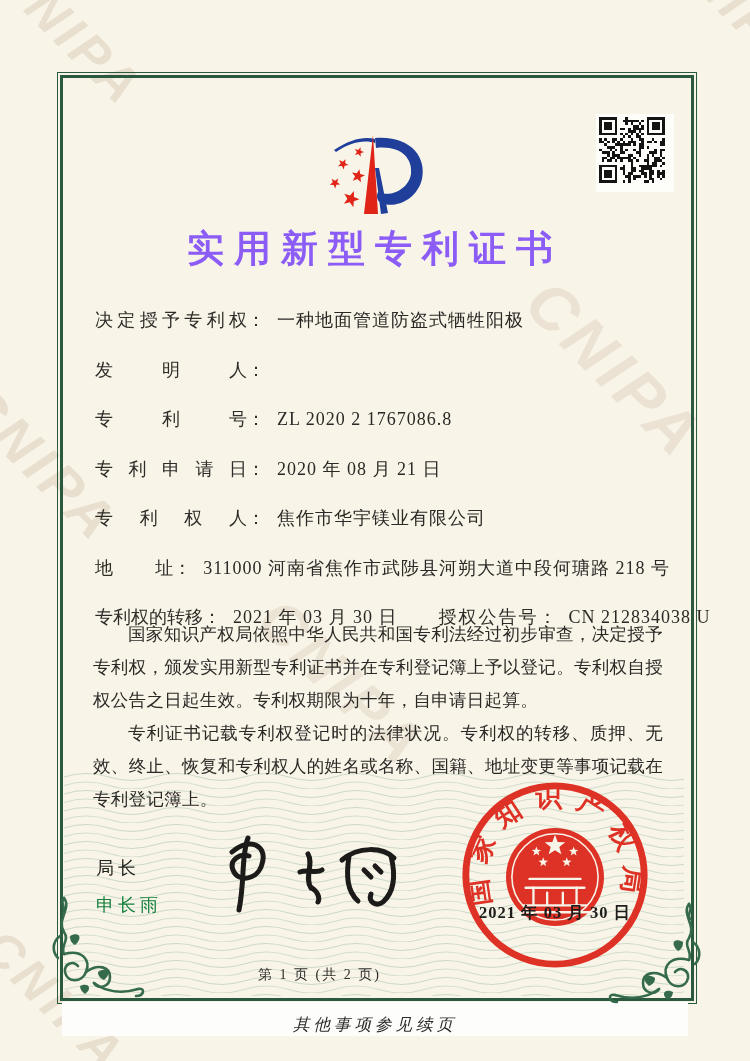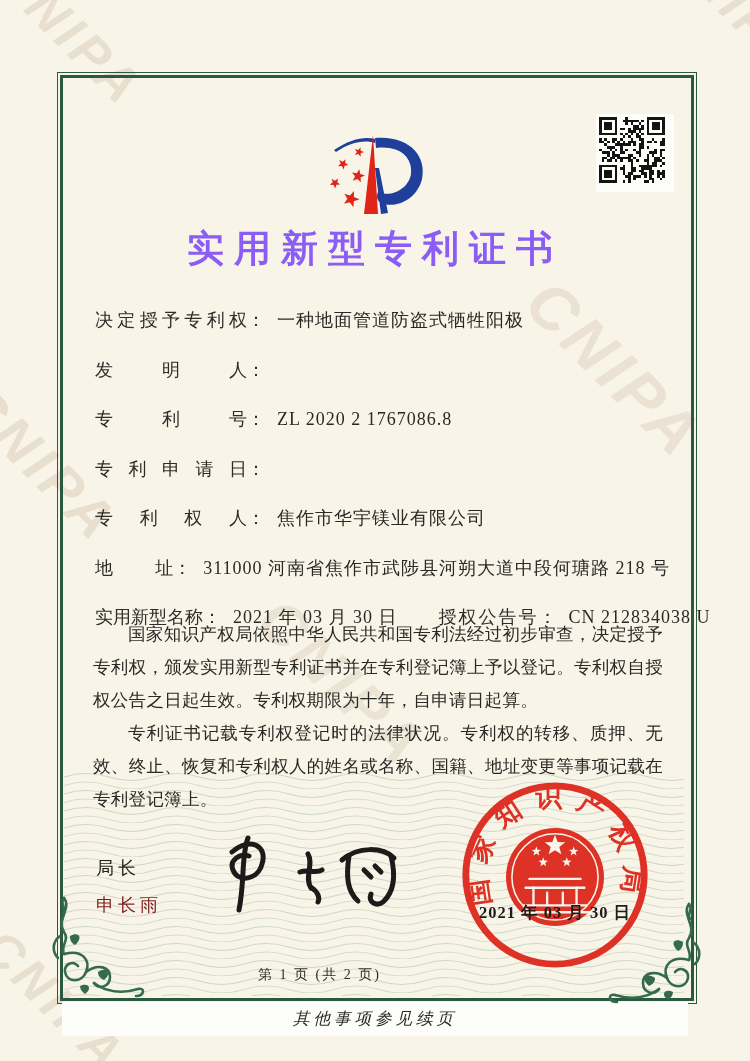--- a/index.html
+++ b/index.html
@@ -46,32 +46,32 @@
   .fvalue.w-fix{display:inline-block;width:208px;}
   .flabel2{letter-spacing:2px;margin-left:41px;color:#2e2c29;font-family:Liberation Mono, monospace;}
   
   .bodytext{
     position:absolute;left:93px;top:618px;width:570px;z-index:3;
     font-size:17.5px;line-height:33px;text-align:justify;letter-spacing:.3px;color:#2b2926;
   }
   .bodytext p{margin:0;text-indent:2em;}
   
   .director-title{position:absolute;left:96px;top:856px;z-index:4;font-size:18px;letter-spacing:4px;color:#23221f;text-align:center;}
-  .director-name{position:absolute;left:96px;top:893px;z-index:4;font-size:18px;letter-spacing:4px;color:#7f1d1d;}
+  .director-name{position:absolute;left:96px;top:893px;z-index:4;font-size:18px;letter-spacing:4px;color:#15803d;}
   .signature{position:absolute;left:208px;top:828px;z-index:4;}
   .seal{position:absolute;left:457px;top:777px;z-index:3;}
   .seal-date{
     position:absolute;left:455px;top:902px;width:200px;z-index:4;text-align:center;
     font-size:16.5px;font-weight:700;letter-spacing:1px;color:#1e1d1b;
   }
   
   .page-indicator{position:absolute;left:0;top:966px;width:639px;z-index:3;text-align:center;font-size:14px;letter-spacing:2px;color:#2e2c29;}
   .footer-band{
     position:absolute;left:62px;top:1002px;width:626px;height:34px;z-index:3;background:#fdfdfb;
-    display:flex;align-items:center;justify-content:center;
+    display:flex;align-items:flex-end;justify-content:center;
   }
   .footer-note{font-size:16.5px;font-style:italic;letter-spacing:4px;color:#2b2a27;}
   .ornament{position:absolute;z-index:4;}
   .orn-left{left:40px;top:896px;}
   .orn-right{left:608px;top:902px;transform:scaleX(-1);}
 </style>
 </head>
 <body>
 
 <div class="page">
@@ -423,33 +423,34 @@
         <span class="fcolon">：</span>
     </div>
     <div class="frow">
       <span class="flabel">专利号</span>
         <span class="fcolon">：</span>
       <span class="fvalue">ZL 2020 2 1767086.8</span>
     </div>
     <div class="frow">
       <span class="flabel">专利申请日</span>
         <span class="fcolon">：</span>
+      <span class="fvalue">2020 年 08 月 21 日</span>
     </div>
     <div class="frow">
       <span class="flabel">专利权人</span>
         <span class="fcolon">：</span>
       <span class="fvalue">焦作市华宇镁业有限公司</span>
     </div>
     <div class="frow">
       <span class="flabel">地址</span>
         <span class="fcolon">：</span>
       <span class="fvalue">311000 河南省焦作市武陟县河朔大道中段何瑭路 218 号</span>
     </div>
     <div class="frow">
-      <span class="flabel">实用新型名称</span>
+      <span class="flabel">专利权的转移</span>
         <span class="fcolon">：</span>
       <span class="fvalue w-fix">2021 年 03 月 30 日</span>
       <span class="flabel2">授权公告号</span>
         <span class="fcolon">：</span>
       <span class="fvalue">CN 212834038 U</span>
     </div>
   </div>
 
   <div class="bodytext">
     <p>国家知识产权局依照中华人民共和国专利法经过初步审查，决定授予专利权，颁发实用新型专利证书并在专利登记簿上予以登记。专利权自授权公告之日起生效。专利权期限为十年，自申请日起算。</p>

